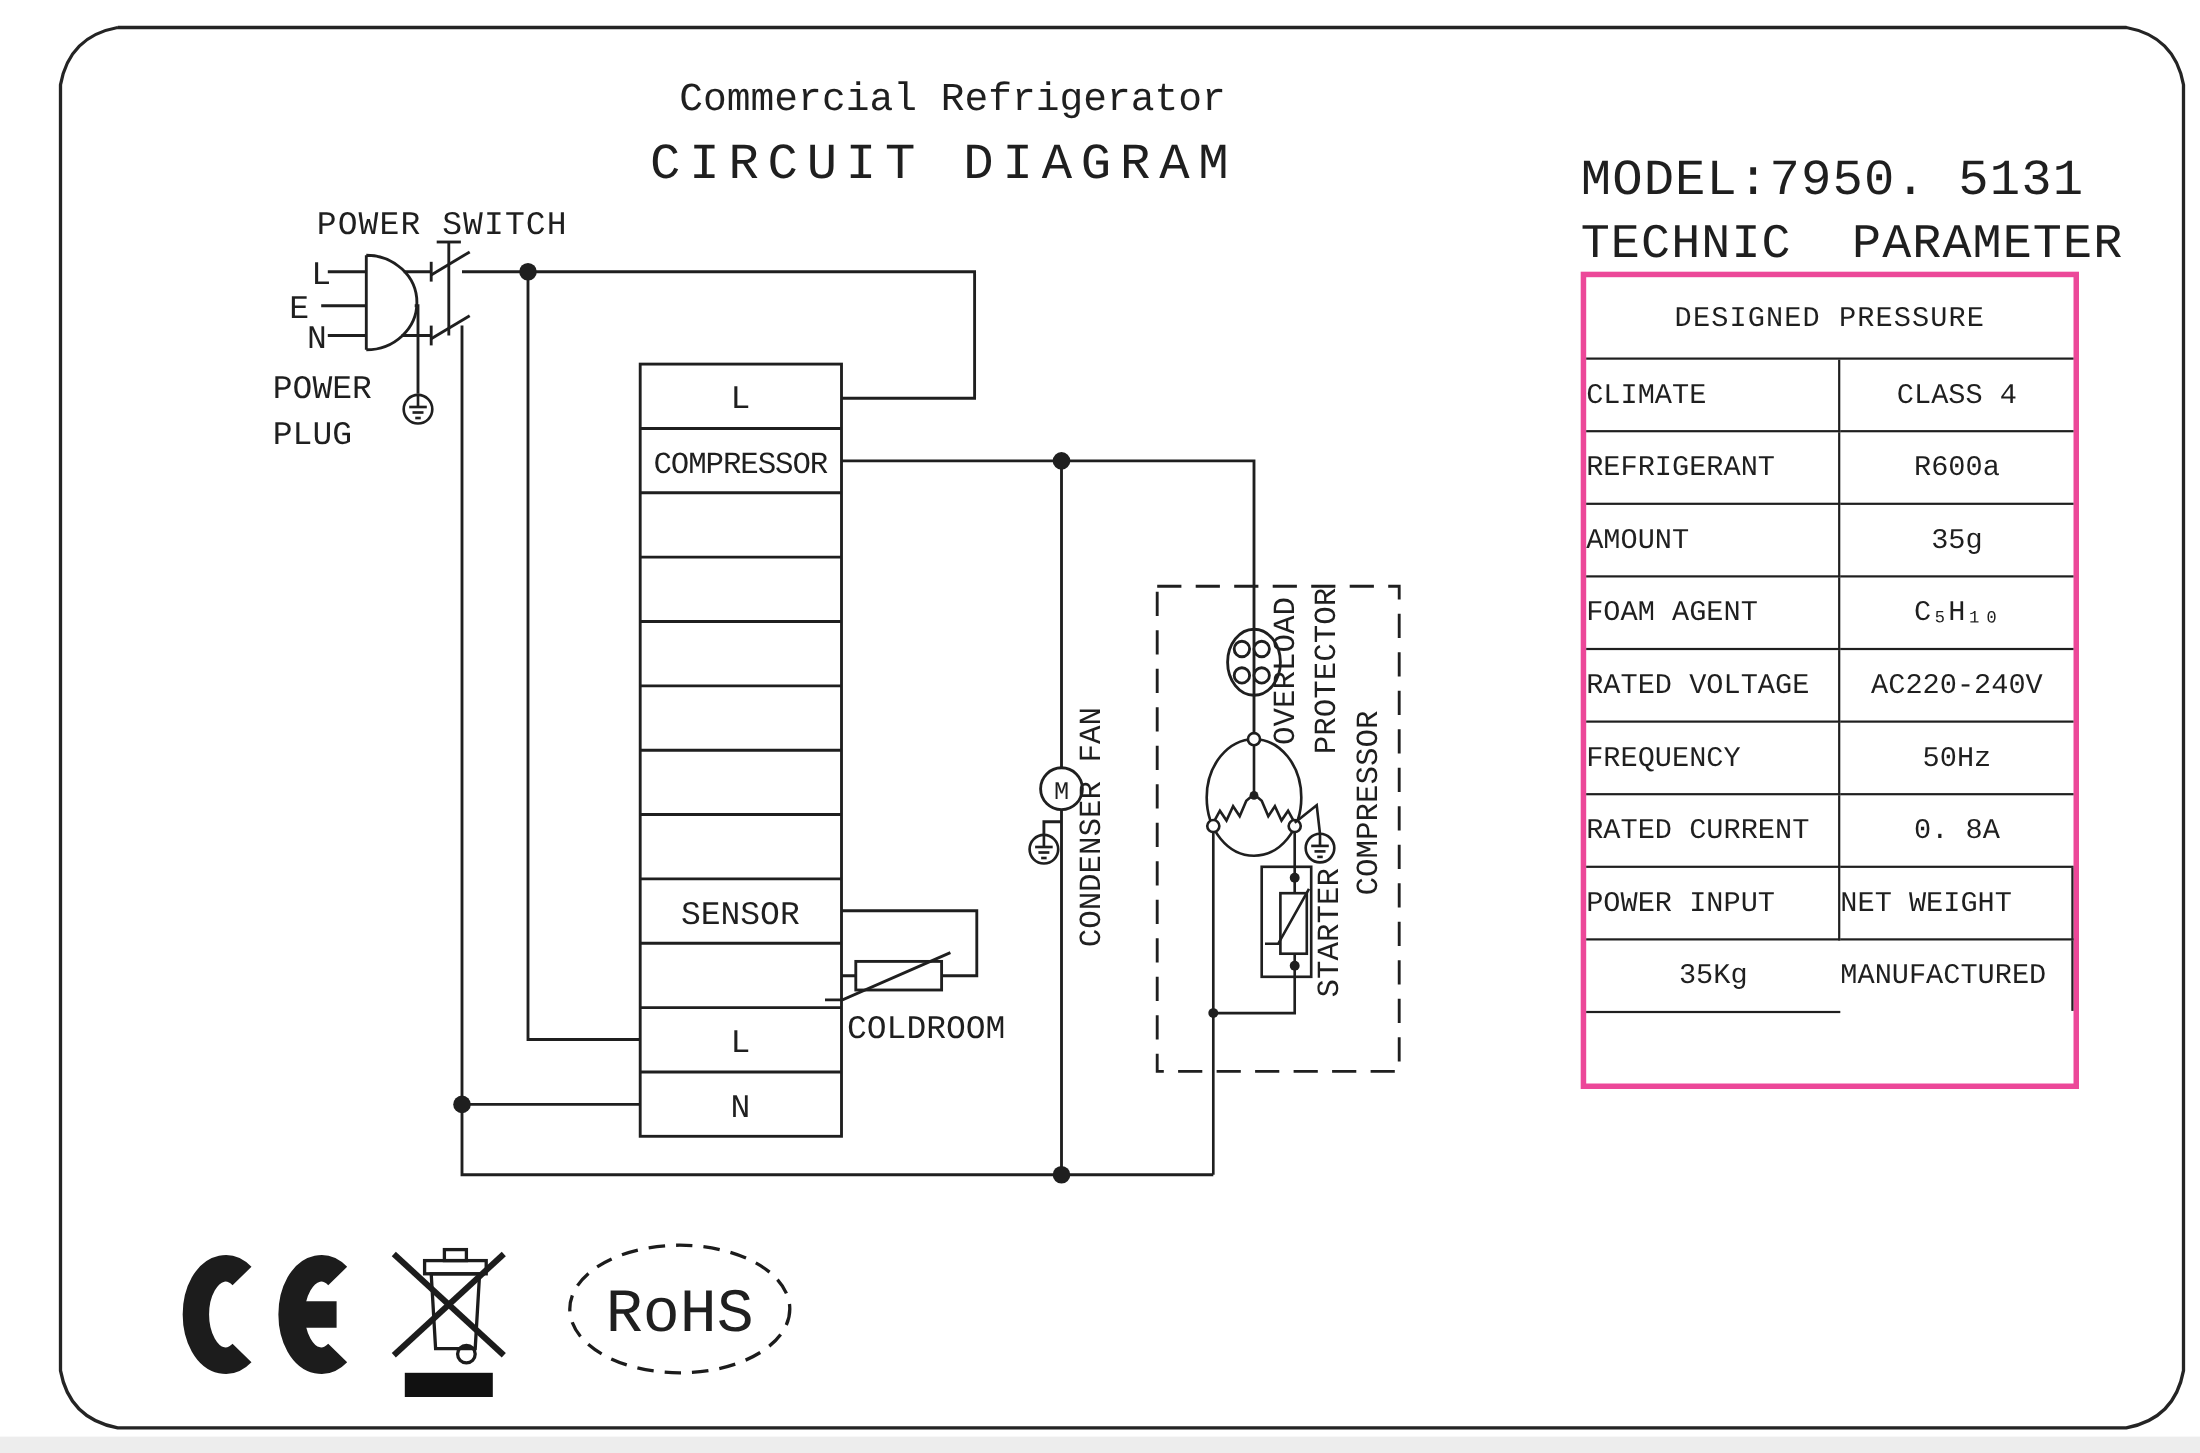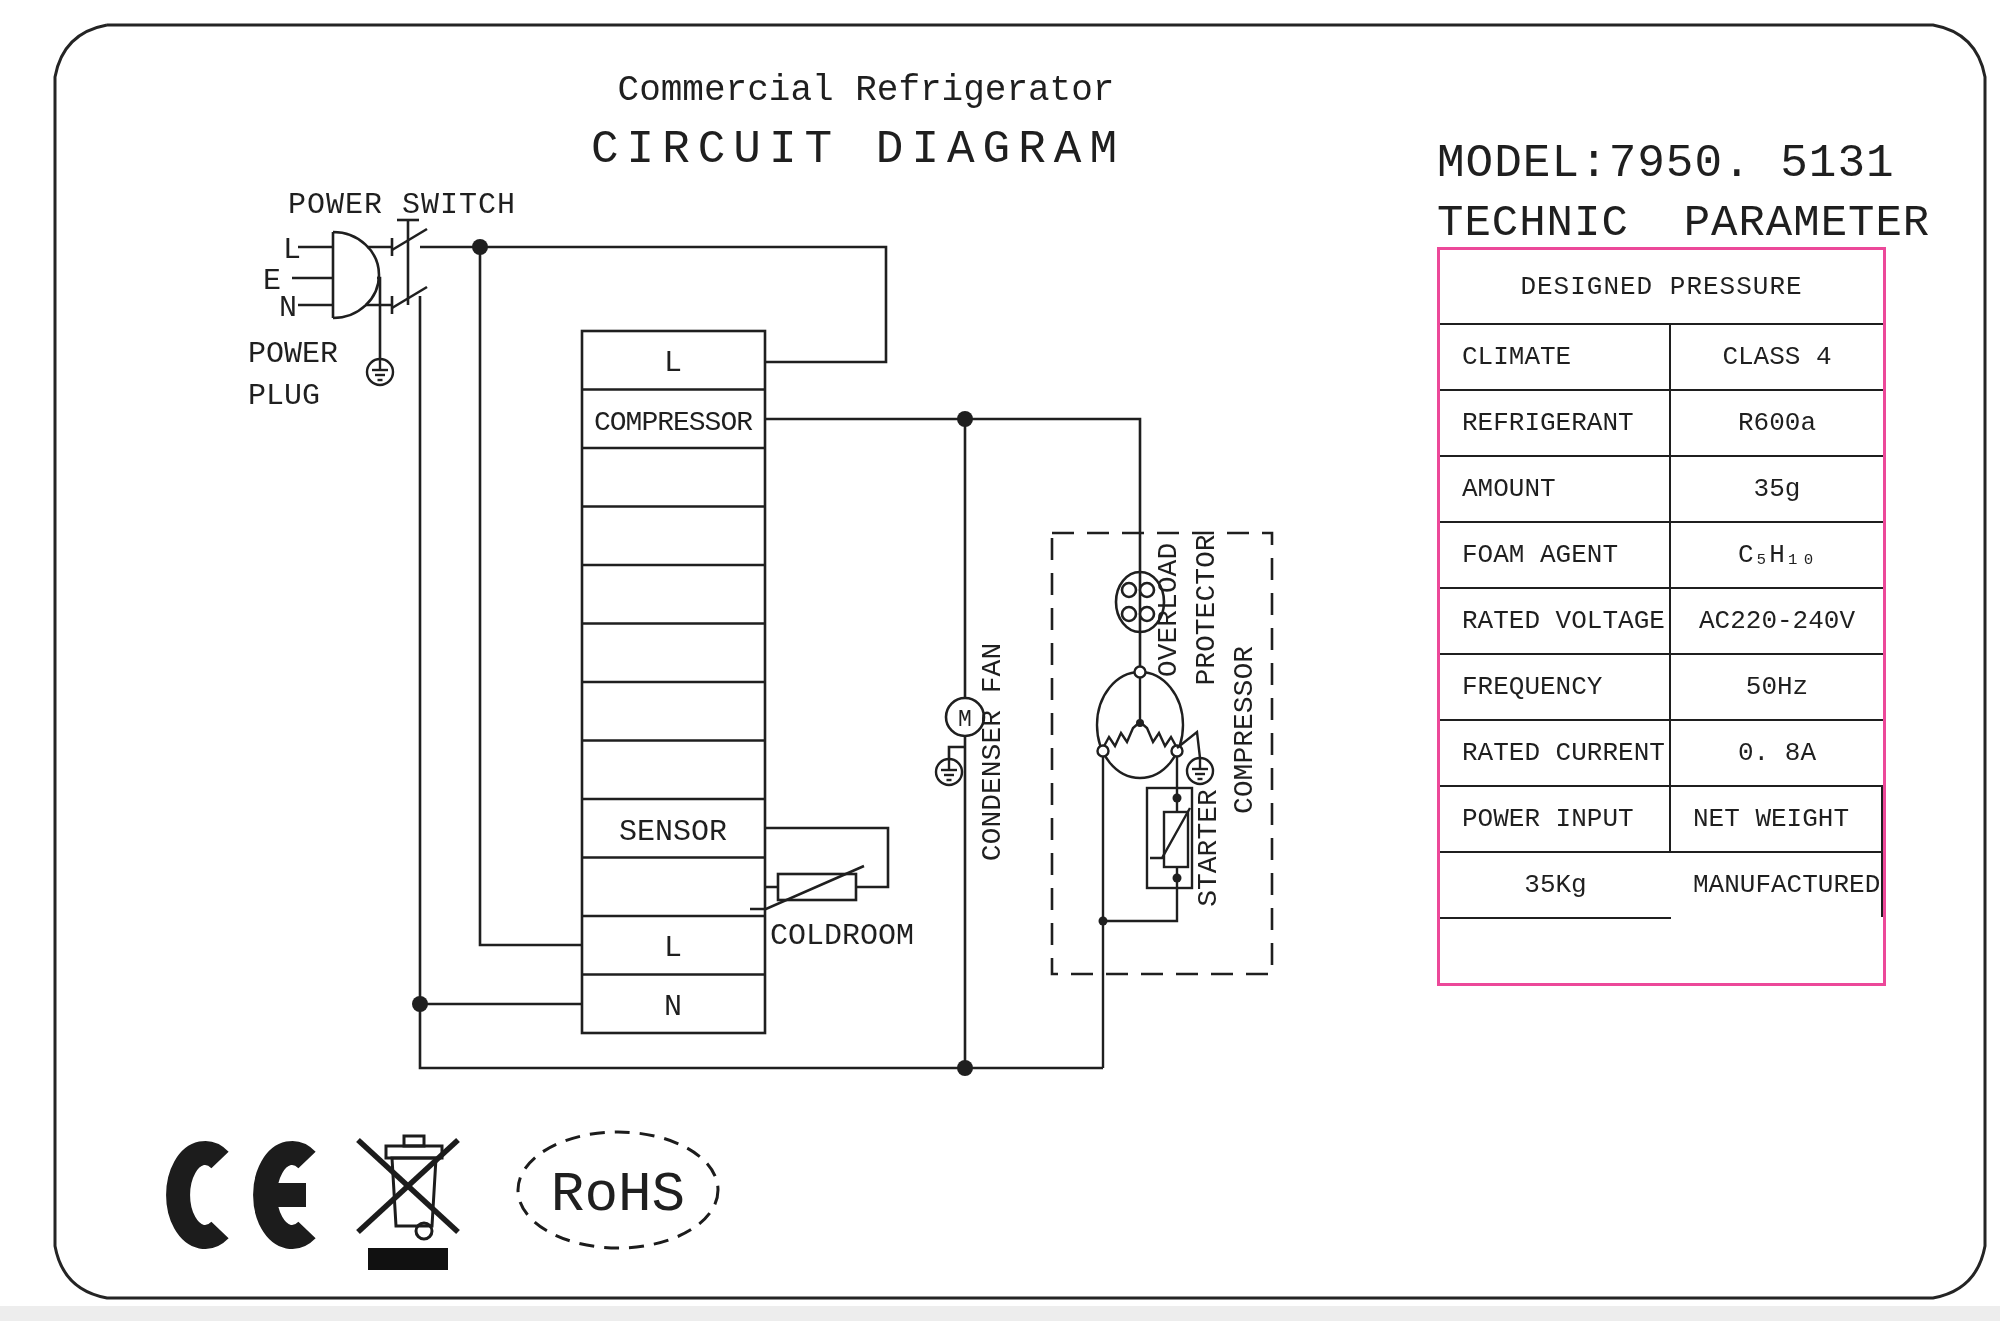--- a/index.html
+++ b/index.html
@@ -2,26 +2,26 @@
 <html><head>
 <meta charset="utf-8">
 <style>
   html,body{margin:0;padding:0;background:#ffffff;}
   .page{position:relative;width:2000px;height:1321px;background:#ffffff;overflow:hidden;
         font-family:"Liberation Mono","DejaVu Sans Mono",monospace;color:#1f1f1f;}
   svg{position:absolute;left:0;top:0;}
   svg text{fill:#1f1f1f;font-family:"Liberation Mono","DejaVu Sans Mono",monospace;}
   .np-model{position:absolute;left:1437px;top:138px;font-size:46px;white-space:pre;letter-spacing:1px;}
   .np-heading{position:absolute;left:1437px;top:198px;font-size:44px;white-space:pre;letter-spacing:1px;}
-  .np-table{position:absolute;left:1437px;top:247px;width:443px;border:3px solid #ec4899;
+  .np-table{position:absolute;left:1437px;top:247px;width:443px;border:5px solid #ec4899;
             display:grid;grid-template-columns:231px 1fr;font-size:26px;}
   .np-header{grid-column:1 / span 2;height:73px;display:flex;align-items:center;justify-content:center;
              border-bottom:2.5px solid #1f1f1f;letter-spacing:1px;}
   .np-cell{height:64px;display:flex;align-items:center;border-bottom:2.5px solid #1f1f1f;white-space:pre;}
-  .np-label{padding-left:22px;border-right:2.5px solid #1f1f1f;}
+  .np-label{padding-left:0;border-right:2.5px solid #1f1f1f;}
   .np-value{justify-content:center;font-family:"Liberation Mono","DejaVu Sans Mono","DejaVu Sans",monospace;}
   .np-last{border-bottom:none;}
   .bottom-strip{position:absolute;left:0;top:1306px;width:2000px;height:15px;background:#ededed;}
 </style>
 </head>
 <body>
 
 <div class="page">
 
 <svg width="2000" height="1321" viewBox="0 0 2000 1321">

